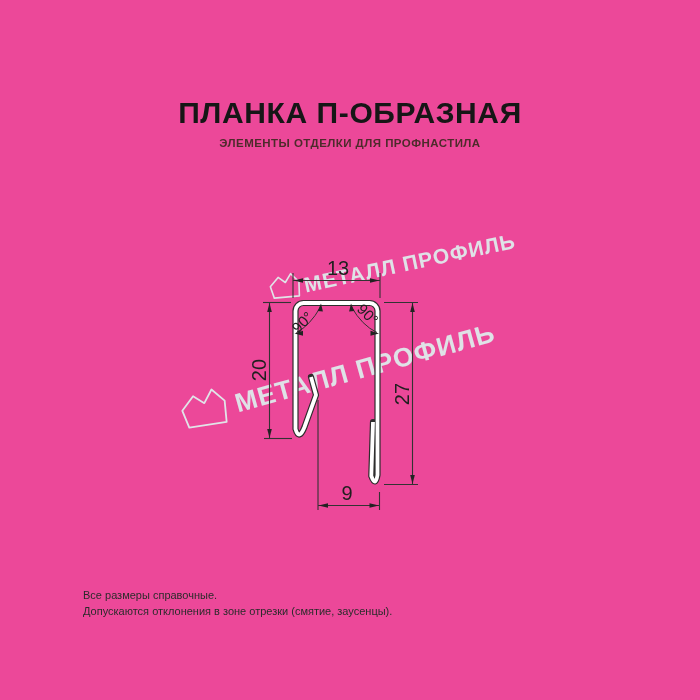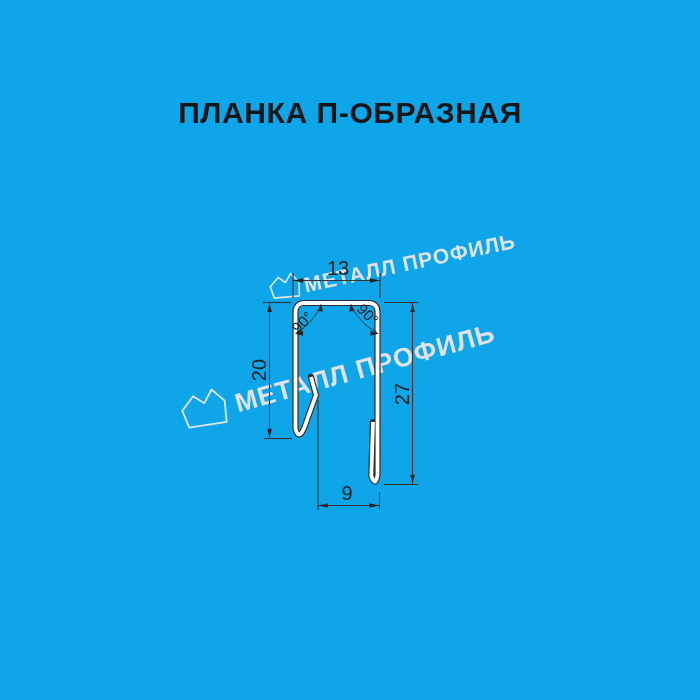--- a/index.html
+++ b/index.html
@@ -1,17 +1,17 @@
 <!DOCTYPE html>
 <html><head>
 <meta charset="utf-8">
 <style>
   html,body{margin:0;padding:0;background:#ffffff;}
   .page{
-    position:relative;width:700px;height:700px;background:#0ea5e9;
+    position:relative;width:700px;height:700px;background:#ec4899;
     font-family:"Liberation Sans",sans-serif;overflow:hidden;
   }
   .header{position:absolute;top:97px;left:0;width:700px;text-align:center;}
   .title-line{
     font-size:30px;font-weight:800;line-height:31px;color:#161616;
     letter-spacing:0.6px;white-space:nowrap;
   }
   .subtitle{
     margin-top:9px;font-size:11.5px;font-weight:700;color:#4e2b2b;
     letter-spacing:0.45px;white-space:nowrap;
@@ -24,20 +24,21 @@
     position:absolute;left:83px;top:587px;font-size:11px;line-height:16px;color:#2b2b2b;
   }
 </style>
 </head>
 <body>
 
 <div class="page">
 
   <div class="header">
     <div class="title-line">ПЛАНКА П-ОБРАЗНАЯ</div>
+    <div class="subtitle">ЭЛЕМЕНТЫ ОТДЕЛКИ ДЛЯ ПРОФНАСТИЛА</div>
   </div>
 
   <svg class="drawing-svg" viewBox="0 0 700 700">
 
     <g transform="translate(268,278) rotate(-12)">
       <path d="M2,21 L0.5,9 L10,1.5 L16,8 L23,0.5 L29.5,10 L27,24 Z" fill="none" stroke="#e1e4e8" stroke-width="1.6" stroke-linejoin="round"></path>
       <text class="wm-text" x="34" y="22" font-size="21">МЕТАЛЛ ПРОФИЛЬ</text>
     </g>
 
     <g transform="translate(178,398) rotate(-15.5)">
@@ -101,14 +102,18 @@
 
     <g>
       <path d="M351.5,307 Q362,325.5 377,332.5" fill="none" stroke="#333" stroke-width="1"></path>
       <polygon points="351,303.5 349.1,311.4 354.3,311" fill="#222"></polygon>
       <polygon points="379,333.5 370.5,330.8 370.5,335.8" fill="#222"></polygon>
       <text class="angle-text" x="364" y="318" text-anchor="middle" transform="rotate(45 364 318)">90°</text>
     </g>
 
   </svg>
 
+  <div class="footer">
+    <div>Все размеры справочные.</div>
+    <div>Допускаются отклонения в зоне отрезки (смятие, заусенцы).</div>
+  </div>
 
 </div>
 
 </body></html>

